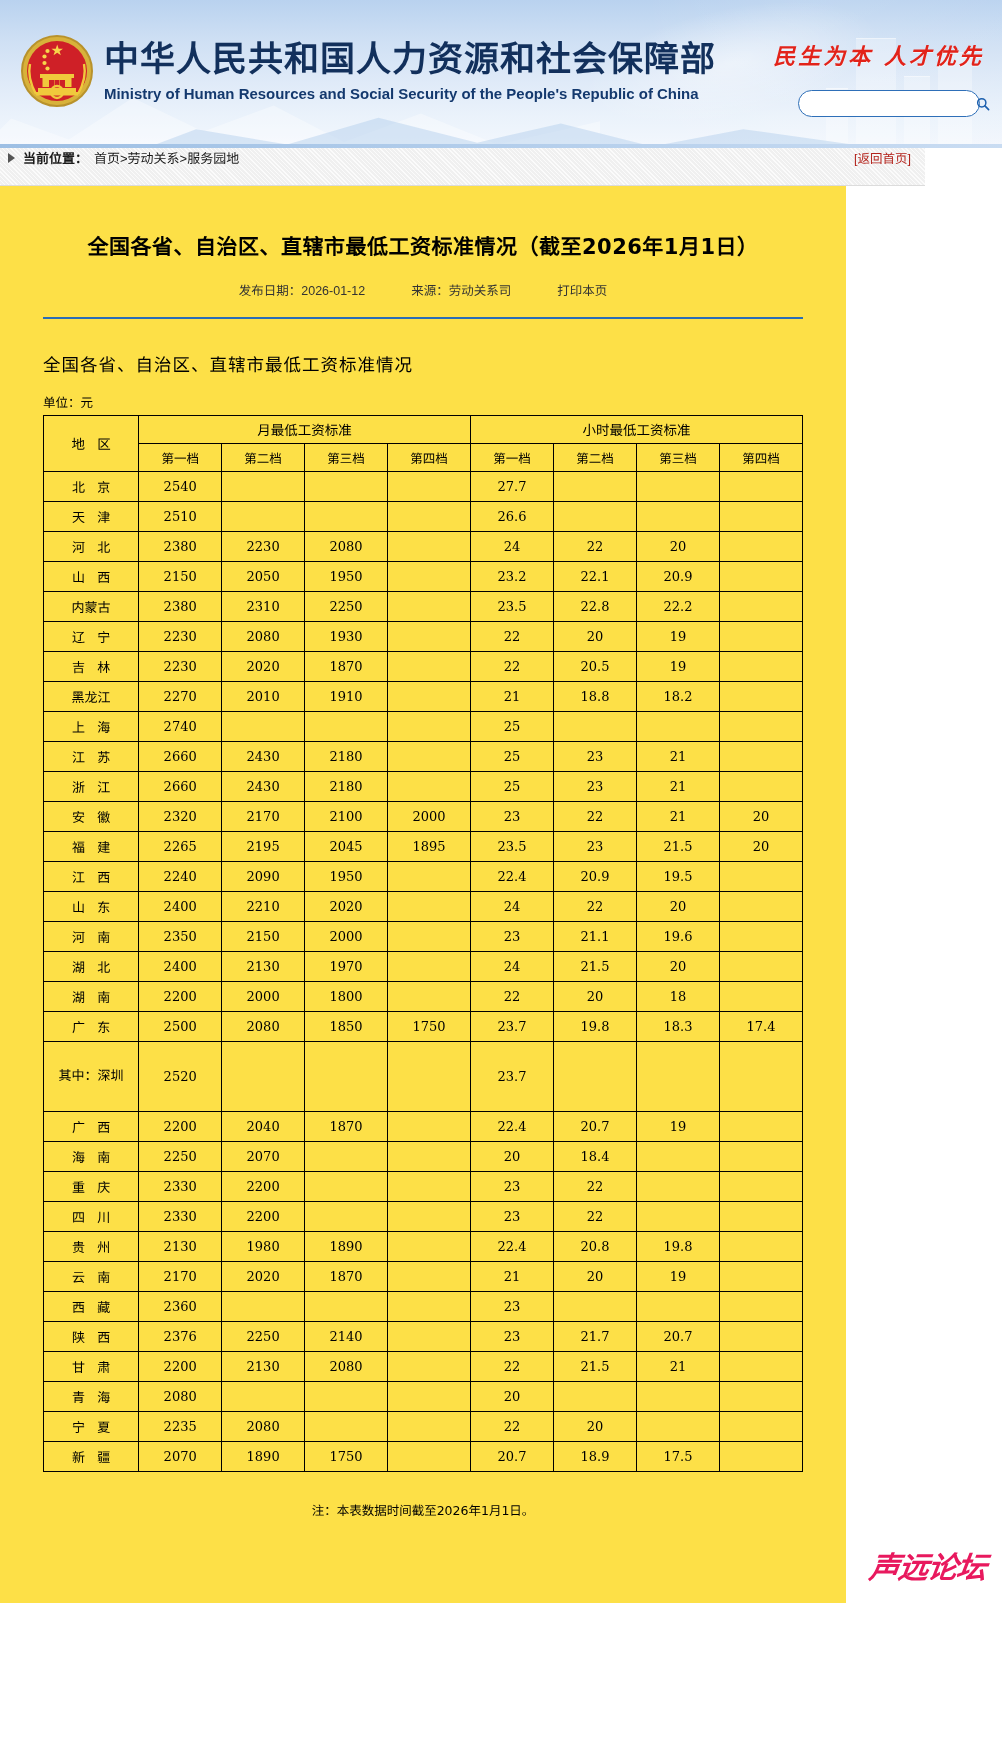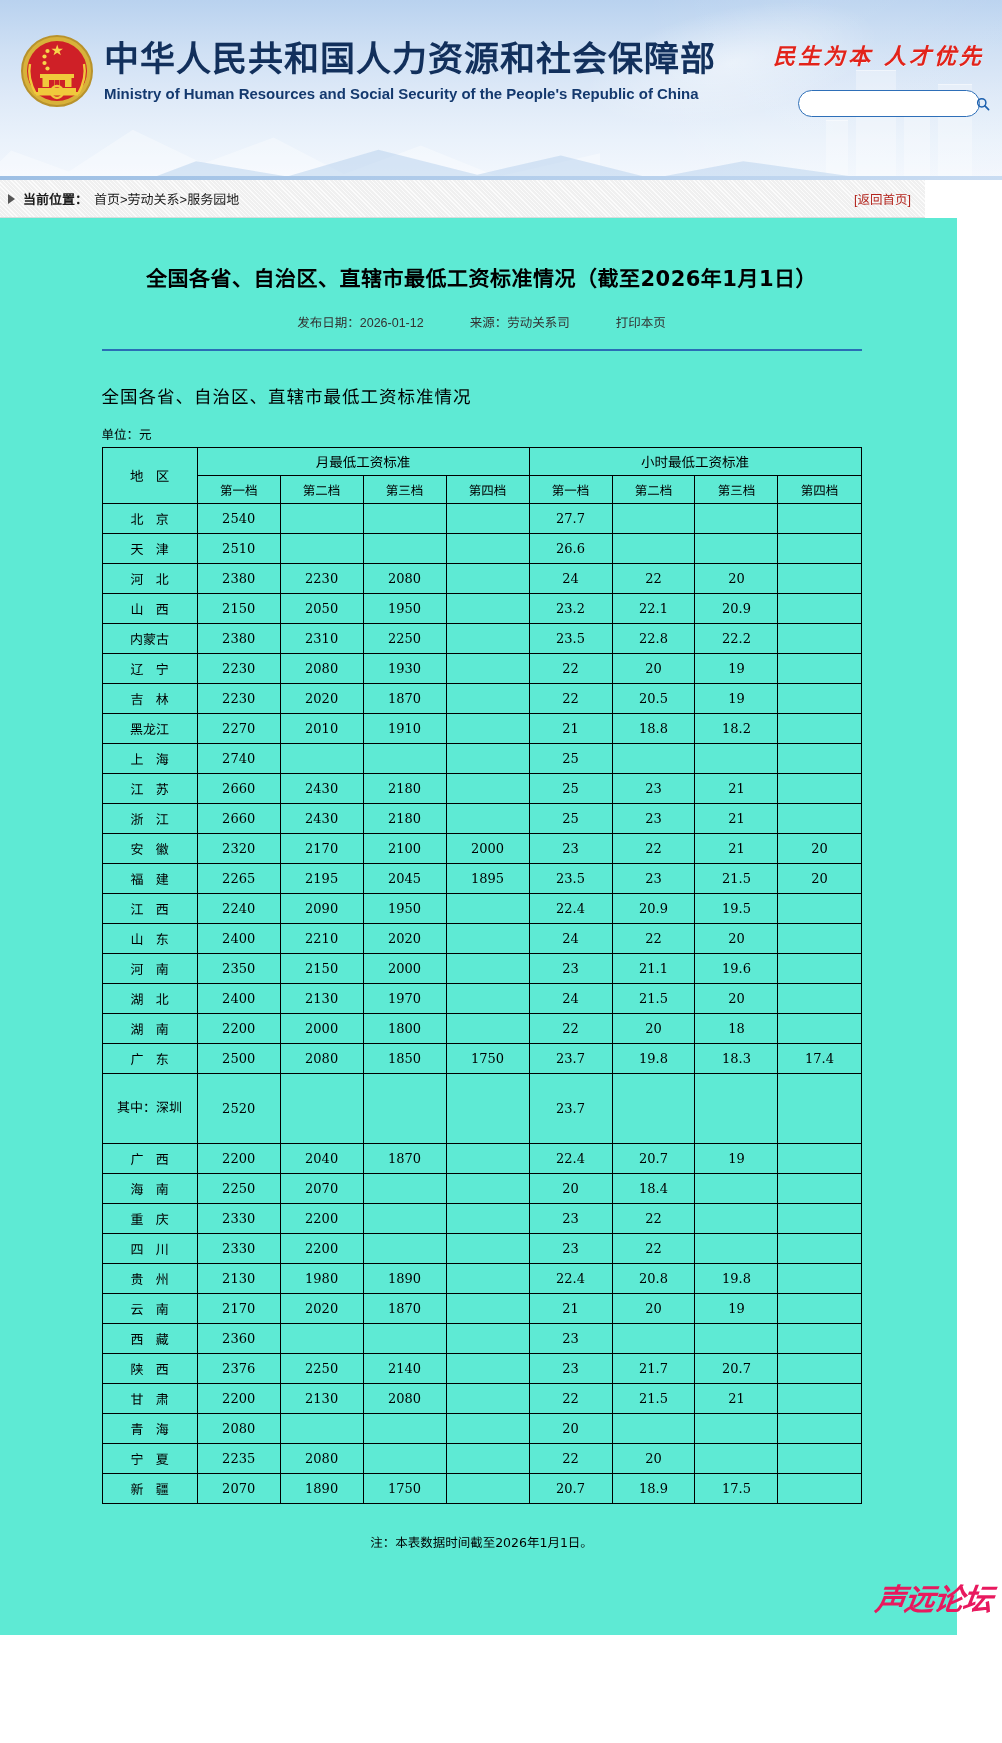--- a/index.html
+++ b/index.html
@@ -8,21 +8,21 @@
     margin: 0; padding: 0;
     width: 1002px;
     background: #ffffff;
     font-family: "Liberation Sans", "DejaVu Sans", sans-serif;
   }
 
   
   .banner {
     position: relative;
     width: 1002px;
-    height: 180px;
+    height: 148px;
     overflow: hidden;
     background:
       linear-gradient(to bottom, #b9d2ef 0%, #cfe0f4 28%, #dfeaf8 55%, #eaf2fb 78%, #f3f7fd 100%);
   }
   
   .banner .mtn1 {
     position: absolute; left: -40px; bottom: -20px;
     width: 640px; height: 130px;
     background: rgba(255,255,255,0.34);
     clip-path: polygon(0% 100%, 8% 62%, 17% 78%, 27% 46%, 38% 72%, 49% 52%, 60% 80%, 72% 58%, 84% 82%, 100% 64%, 100% 100%);
@@ -129,21 +129,21 @@
 
   
   .crumbbar {
     position: relative;
     width: 925px;
     height: 38px;
     background: #f0f0f0;
     background-image:
       repeating-linear-gradient(45deg, rgba(255,255,255,.75) 0 1px, rgba(0,0,0,0) 1px 3px);
     border-bottom: 1px solid #dcdcdc;
-    display: flex; align-items: center;
+    display: flex; align-items: flex-start;
   }
   .crumb-left {
     display: flex; align-items: center;
     margin-left: 8px;
     font-size: 13px;
     color: #222;
   }
   .tri-icon {
     width: 0; height: 0;
     border-left: 7px solid #555;
@@ -156,24 +156,23 @@
   .crumb-home {
     position: absolute; right: 14px;
     font-size: 12.5px;
     color: #b3231c;
     text-decoration: none;
     cursor: pointer;
   }
 
   
   .page-wrap {
-    width: 957px;
-    background: #5eead4;
+    width: 846px;
+    background: #fde047;
     padding-bottom: 10px;
-    padding-left: 6px;
   }
   .article {
     width: 760px;
     margin: 0 auto;
     padding-top: 32px;
   }
   .doc-title {
     text-align: center;
     font-family: "DejaVu Sans", "Liberation Sans", sans-serif;
     font-weight: 700;

